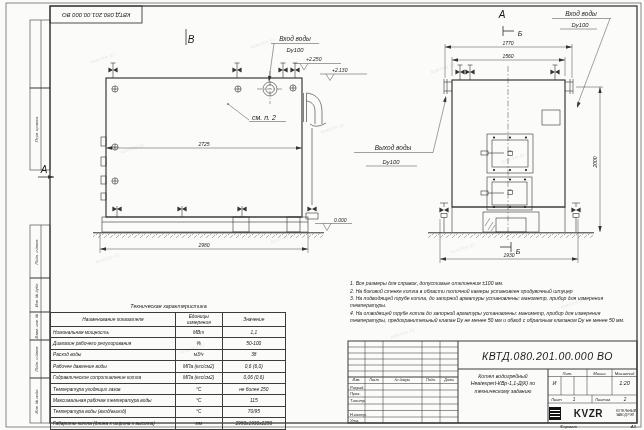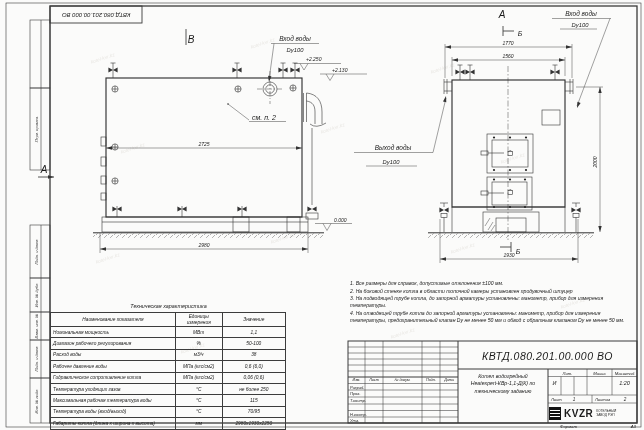--- a/index.html
+++ b/index.html
@@ -37,21 +37,21 @@
       font:italic 4.8px "Liberation Sans",sans-serif;color:#1b1b1b;}
   table.tt td,table.tt th{border:.6px solid #3c3c3c;padding:0 2px;height:10.4px;font-weight:normal;}
   table.tt th{height:13px;text-align:center;line-height:1.1;}
   table.tt td.c{text-align:center;}
   
   .tb{position:absolute;font:italic 4px "Liberation Sans",sans-serif;white-space:nowrap;}
   .ctr{text-align:center;}
   .docnum{font:italic 10.5px "Liberation Sans",sans-serif;letter-spacing:.5px;line-height:22px;}
   .nm{font:italic 5.2px "Liberation Sans",sans-serif;line-height:7.4px;text-align:center;}
   .logo{position:absolute;left:549px;top:404px;width:87px;height:18px;display:flex;
-      align-items:center;gap:3px;}
+      align-items:center;gap:13px;}
   .logomark{width:10px;height:11px;background:repeating-linear-gradient(0deg,#111 0 2px,#fff 2px 3px);
       border:1px solid #111;}
   .logotxt{font:bold 10px "Liberation Sans",sans-serif;letter-spacing:.5px;font-style:normal;}
   .logosub{font:3.2px/1.25 "Liberation Sans",sans-serif;color:#222;}
   .fmt{position:absolute;left:560px;top:424px;width:76px;display:flex;justify-content:space-between;
       font:italic 4.3px "Liberation Sans",sans-serif;}
 </style>
 </head>
 <body>
 

